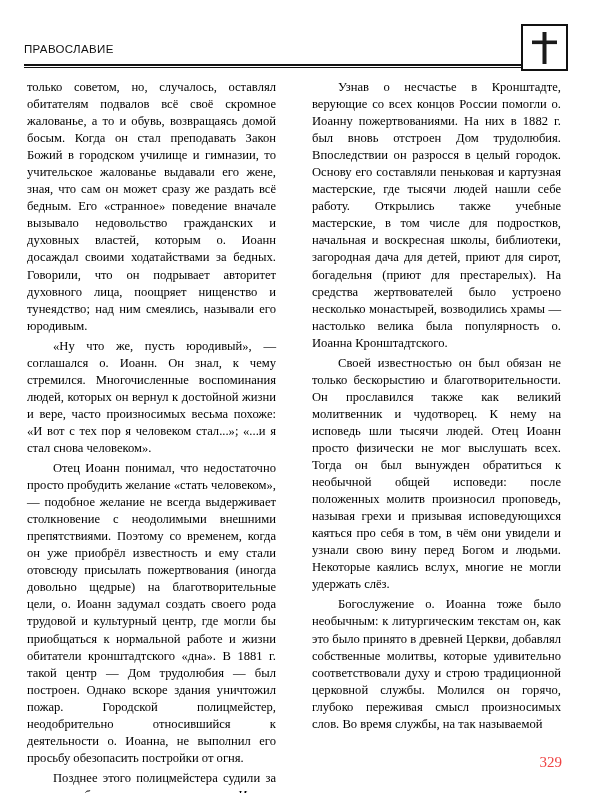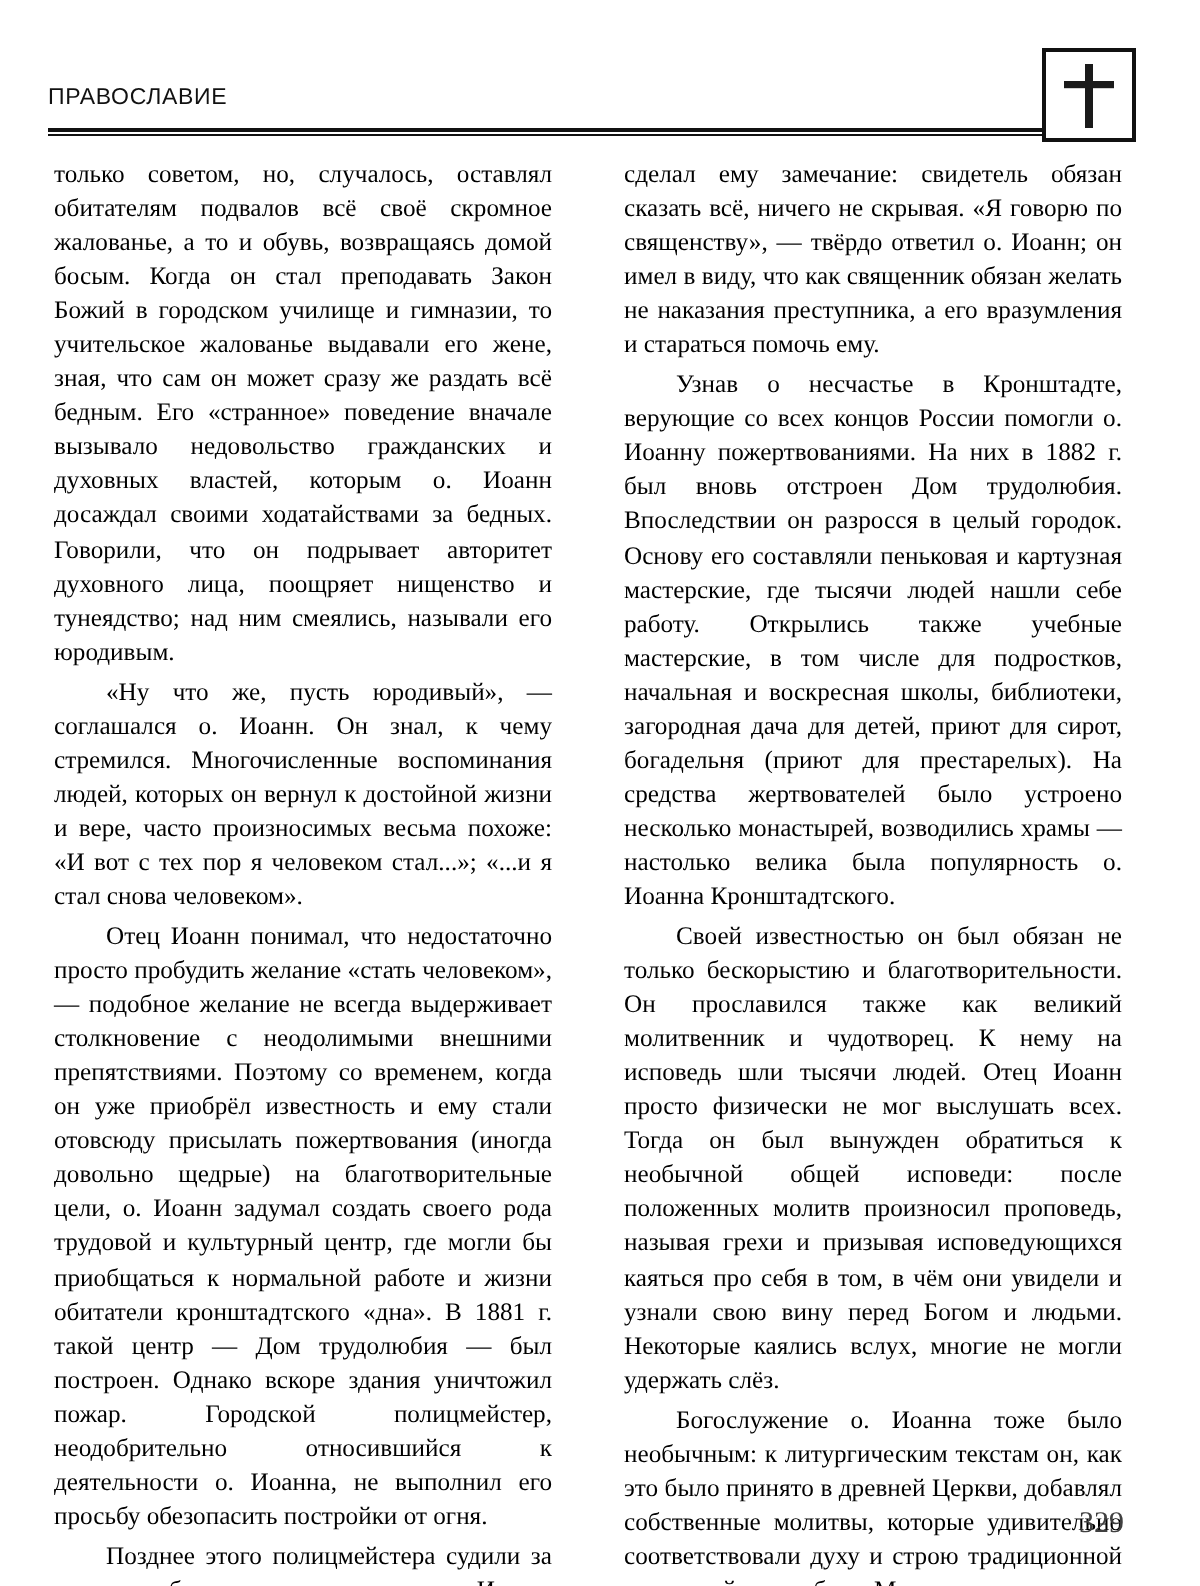--- a/index.html
+++ b/index.html
@@ -103,21 +103,21 @@
     text-indent: 0;
   }
 
   
   .folio {
     position: absolute;
     right: 30px;
     bottom: 22px;
     font-size: 15px;
     font-family: "Liberation Serif", "DejaVu Serif", serif;
-    color: #404040;
+    color: #ef4444;
   }
 </style>
 </head>
 <body>
 
 <div class="page">
 
   <div class="running-head">ПРАВОСЛАВИЕ</div>
 
   <div class="head-rule">
@@ -135,21 +135,20 @@
   <div class="columns">
 
     <div class="col col-left">
       <p class="noindent">только советом, но, случалось, оставлял обитателям подвалов всё своё скромное жалованье, а то и обувь, возвращаясь домой босым. Когда он стал преподавать Закон Божий в городском училище и гимназии, то учительское жалованье выдавали его жене, зная, что сам он может сразу же раздать всё бедным. Его «странное» поведение вначале вызывало недовольство гражданских и духовных властей, которым о. Иоанн досаждал своими ходатайствами за бедных. Говорили, что он подрывает авторитет духовного лица, поощряет нищенство и тунеядство; над ним смеялись, называли его юродивым.</p>
       <p>«Ну что же, пусть юродивый», — соглашался о. Иоанн. Он знал, к чему стремился. Многочисленные воспоминания людей, которых он вернул к достойной жизни и вере, часто произносимых весьма похоже: «И вот с тех пор я человеком стал...»; «...и я стал снова человеком».</p>
       <p>Отец Иоанн понимал, что недостаточно просто пробудить желание «стать человеком», — подобное желание не всегда выдерживает столкновение с неодолимыми внешними препятствиями. Поэтому со временем, когда он уже приобрёл известность и ему стали отовсюду присылать пожертвования (иногда довольно щедрые) на благотворительные цели, о. Иоанн задумал создать своего рода трудовой и культурный центр, где могли бы приобщаться к нормальной  работе и жизни обитатели кронштадтского «дна». В 1881 г. такой центр — Дом трудолюбия — был построен. Однако вскоре здания уничтожил пожар. Городской полицмейстер, неодобрительно относившийся к деятельности о. Иоанна, не выполнил его просьбу обезопасить постройки от огня.</p>
       <p>Позднее этого полицмейстера судили за другие неблаговидные дела, но о. Иоанн, выступая свидетелем в суде, говорил только в пользу обвиняемого. Раздражённый прокурор</p>
     </div>
 
     <div class="col col-right">
-      <p class="noindent">сделал ему замечание: свидетель обязан сказать всё, ничего не скрывая. «Я говорю по священству», — твёрдо ответил о. Иоанн; он имел в виду, что как священник обязан желать не наказания преступника, а его вразумления и стараться помочь ему.</p>
       <p>Узнав о несчастье в Кронштадте, верующие со всех концов России помогли о. Иоанну пожертвованиями. На них в 1882 г. был вновь отстроен Дом трудолюбия. Впоследствии он разросся в целый городок. Основу его составляли пеньковая и картузная мастерские, где тысячи людей нашли себе работу. Открылись также учебные мастерские, в том числе для подростков, начальная и воскресная школы, библиотеки, загородная дача для детей, приют для сирот, богадельня (приют для престарелых). На средства жертвователей было устроено несколько монастырей, возводились храмы — настолько велика была популярность о. Иоанна Кронштадтского.</p>
       <p>Своей известностью он был обязан не только бескорыстию и благотворительности. Он прославился также как великий молитвенник и чудотворец. К нему на исповедь шли тысячи людей. Отец Иоанн просто физически не мог выслушать всех. Тогда он был вынужден обратиться к необычной общей исповеди: после положенных молитв произносил проповедь, называя грехи и призывая исповедующихся каяться про себя в том, в чём они увидели и узнали свою вину перед Богом и людьми. Некоторые каялись вслух, многие не могли удержать слёз.</p>
       <p><span>Богослужение о. Иоанна тоже было необычным: к литургическим текстам он, как это было принято в древней Церкви, добавлял собственные молитвы, которые удивительно соответствовали духу и строю традиционной церковной службы. Молился он горячо, глубоко переживая смысл произносимых слов. Во время службы, на так называемой </span></p>
     </div>
 
   </div>
 
   <div class="folio">329</div>
 
 </div>

